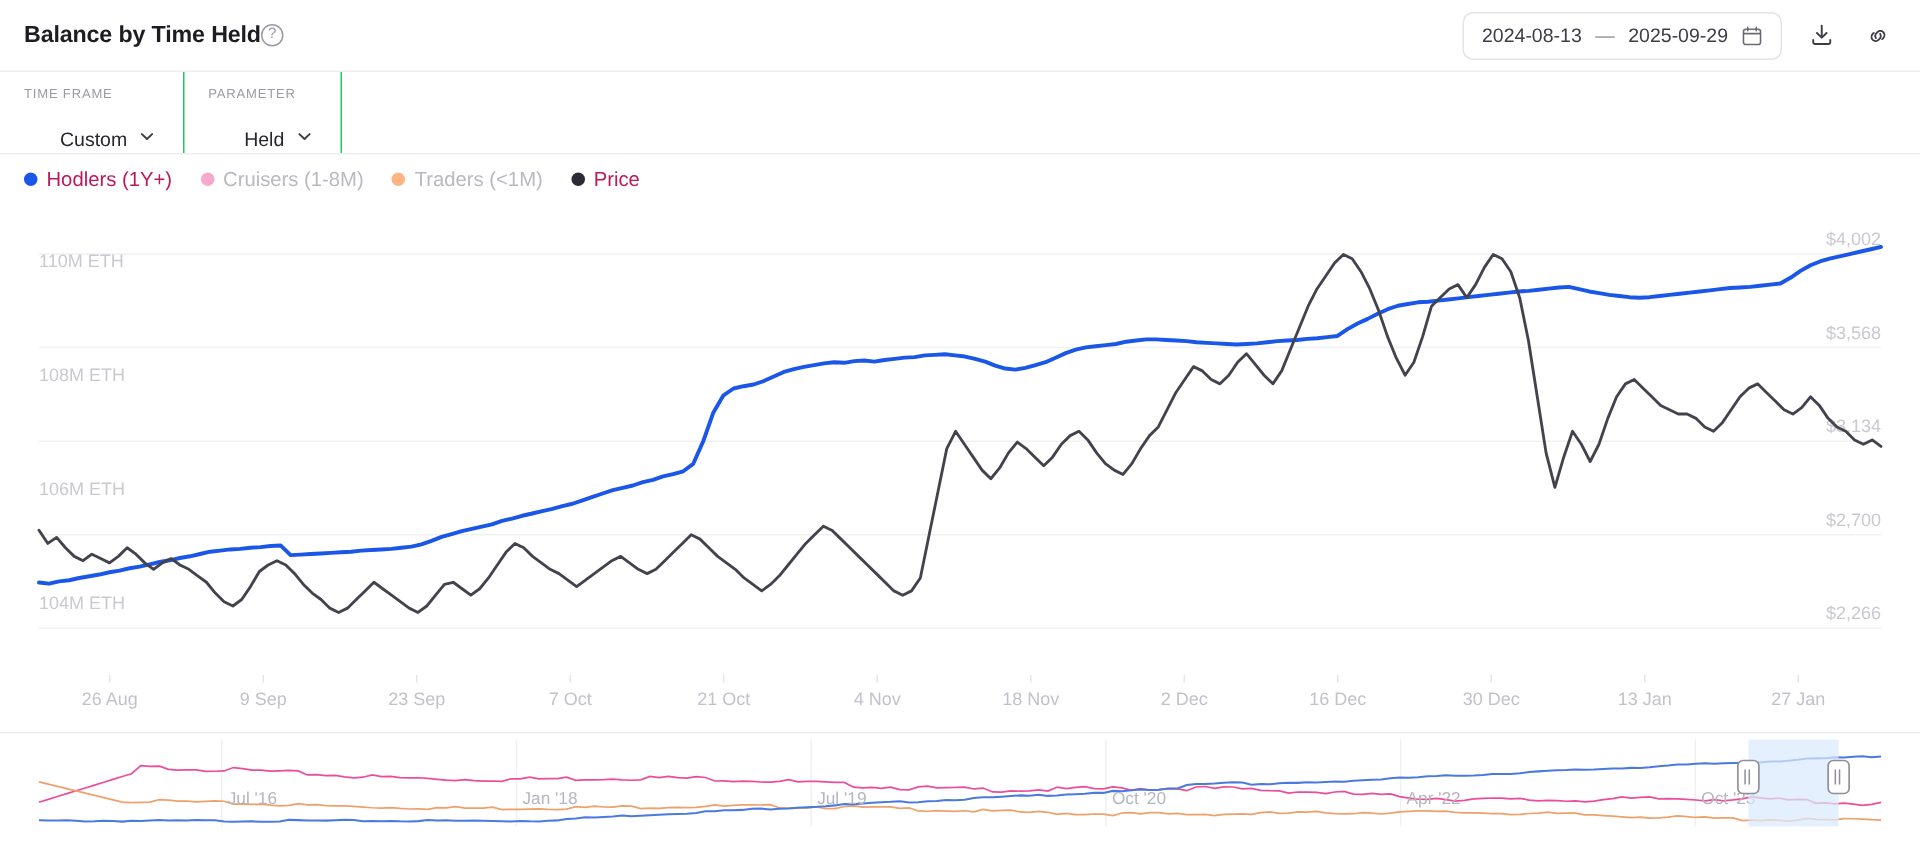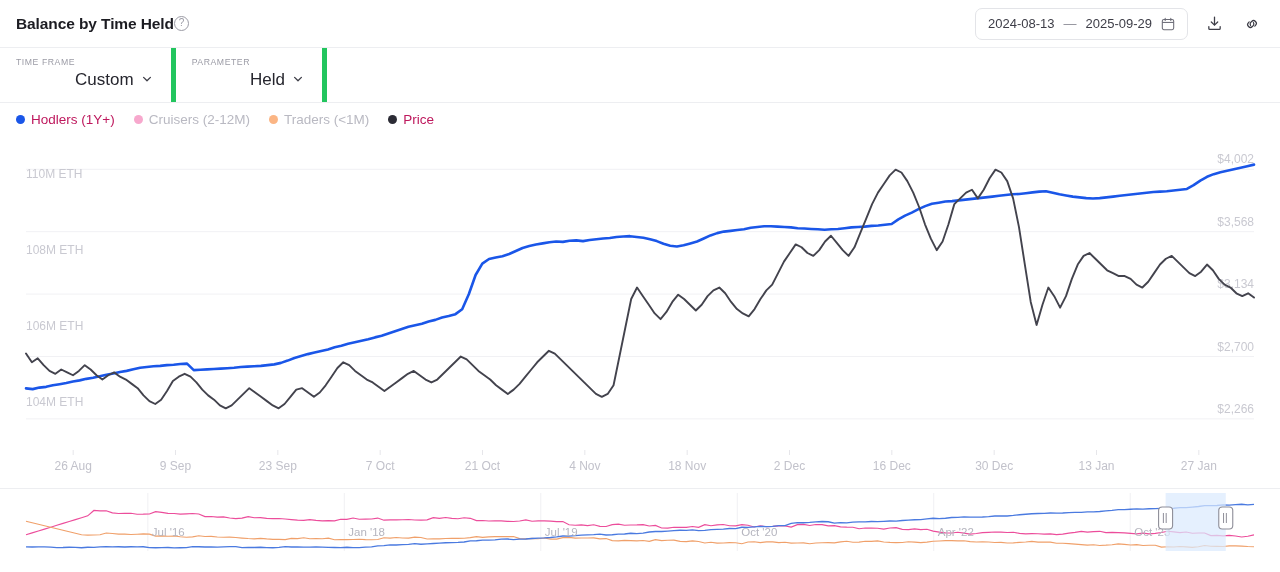--- a/index.html
+++ b/index.html
@@ -49,31 +49,31 @@
   }
 
   
   .controls {
     position: absolute; left: 0; top: 48px; width: 1280px; height: 55px;
     display: flex; align-items: stretch;
     border-bottom: 1px solid #edeef1;
   }
   .control {
     padding: 9px 18px 0 16px;
-    border-right: 5px solid #22c55e;
-    display: flex; justify-content: space-between;
+    border-right: 1px solid #22c55e;
+    display: flex; flex-direction: column; justify-content: space-between;
     cursor: pointer; min-width: 104px;
   }
   .control-label {
     font-size: 8.7px; color: #9b9ba5; letter-spacing: 0.55px;
     text-transform: uppercase; margin-bottom: 3px; line-height: 11px;
   }
   .control-value {
-    font-size: 17px; color: #26262e;
-    display: flex; align-items: center; gap: 7px; line-height: 19px;
+    font-size: 13px; color: #26262e;
+    display: flex; align-items: center; gap: 7px; line-height: 19px; margin-left: 24px;
   }
   .chev { display: inline-block; }
 
   
   .legend {
     position: absolute; left: 0; top: 103px; width: 1280px; height: 32px;
     display: flex; align-items: center; gap: 19px; padding-left: 16px;
   }
   .legend-item {
     display: flex; align-items: center; gap: 6px;
@@ -182,21 +182,21 @@
     </div>
   </div>
 
   <div class="legend">
     <div class="legend-item active">
       <span class="dot" style="background:#1a56e8"></span>
       <span>Hodlers (1Y+)</span>
     </div>
     <div class="legend-item inactive">
       <span class="dot" style="background:#f7a8cd"></span>
-      <span>Cruisers (2-12M)</span>
+      <span>Cruisers (1-8M)</span>
     </div>
     <div class="legend-item inactive">
       <span class="dot" style="background:#fbb584"></span>
       <span>Traders (&lt;1M)</span>
     </div>
     <div class="legend-item active">
       <span class="dot" style="background:#2b2b35"></span>
       <span>Price</span>
     </div>
   </div>

